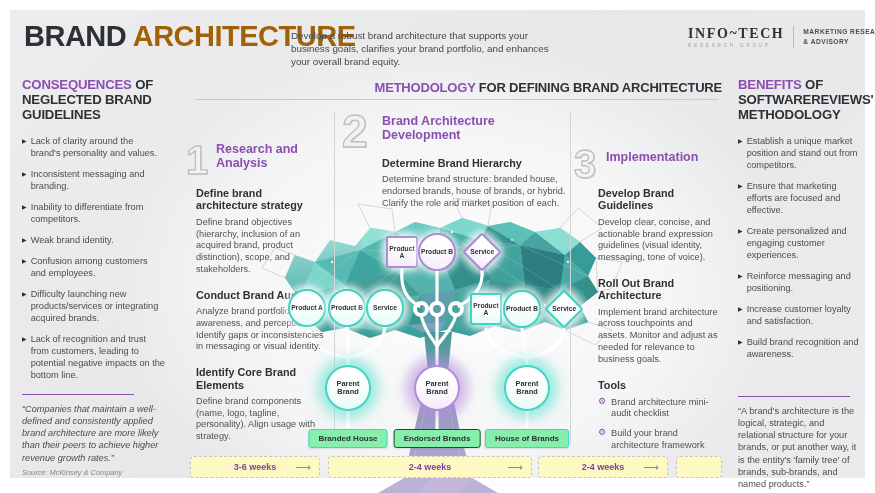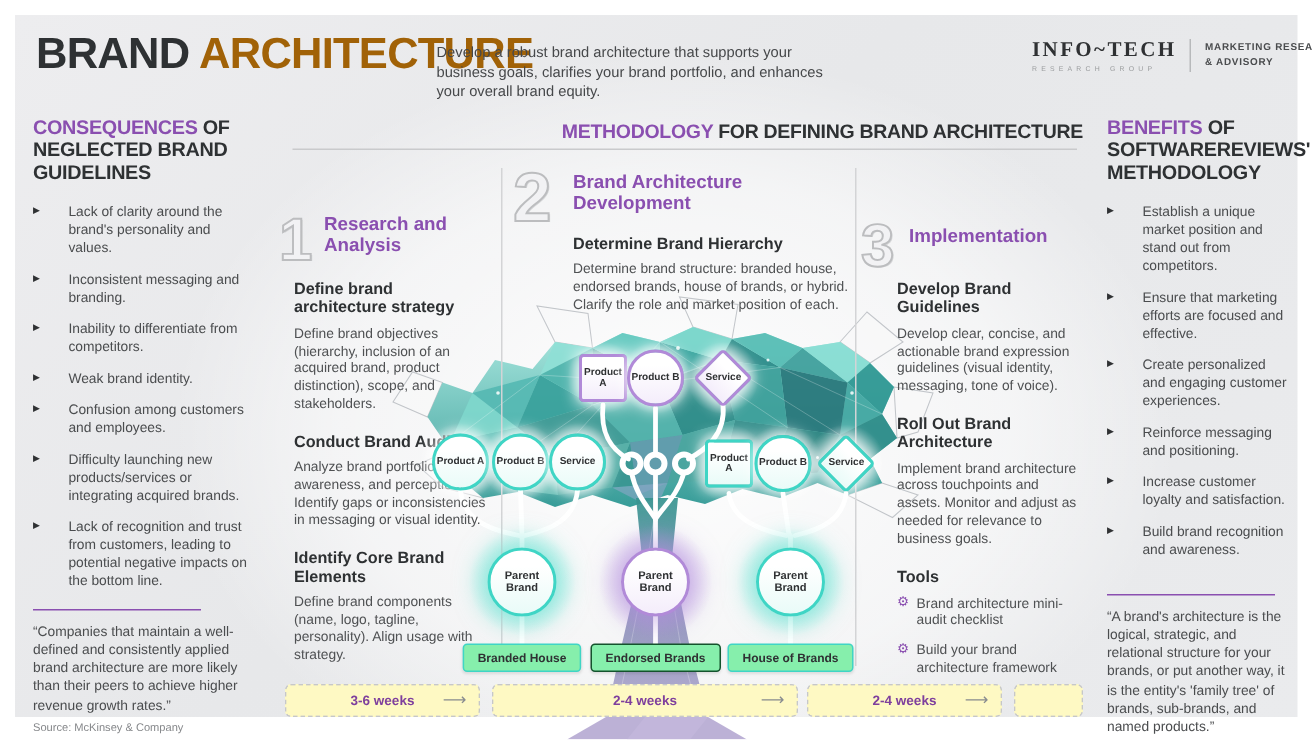--- a/index.html
+++ b/index.html
@@ -18,21 +18,21 @@
   .logo-name{font-family:"Liberation Serif",serif;font-size:14px;letter-spacing:1.6px;color:#2f3133;font-weight:600;white-space:nowrap;}
   .logo-sub{font-size:4.6px;letter-spacing:2.8px;color:#9a9c9e;margin-top:1px;white-space:nowrap;}
   .logo-div{width:1px;height:22px;background:#b7b9bb;}
   .logo-tag{font-size:6.6px;font-weight:bold;letter-spacing:.5px;color:#4a4c4e;line-height:1.5;white-space:nowrap;}
   
   .panel{position:absolute;z-index:5;}
   .panel-h{font-size:13.2px;font-weight:800;line-height:1.12;letter-spacing:-.2px;margin-bottom:14px;}
   .panel-h .accent{color:#8a4fb0;}
   .panel-h .rest{color:#2e3133;}
   .blist{list-style:none;margin:0;padding:0;}
-  .blist li{display:flex;gap:19px;margin-bottom:9px;font-size:9.2px;line-height:1.3;color:#4a4c4e;}
+  .blist li{display:flex;gap:4px;margin-bottom:9px;font-size:9.2px;line-height:1.3;color:#4a4c4e;}
   .tri{font-size:6px;color:#2f3133;margin-top:2px;flex:0 0 auto;}
   .quote-block{position:absolute;z-index:5;}
   .quote-rule{width:112px;height:0;border-top:1.6px solid #8a4fb0;margin-bottom:8px;}
   .quote-text{font-size:9.2px;line-height:1.32;color:#4a4c4e;}
   .quote-src{font-size:7.4px;color:#85878a;margin-top:4px;}
   
   .meth-h{position:absolute;left:185px;top:80px;width:537px;text-align:right;z-index:5;
           font-size:13px;font-weight:800;letter-spacing:-.2px;}
   .meth-h .accent{color:#8a4fb0;}
   .meth-h .rest{color:#2e3133;}
@@ -123,21 +123,21 @@
     <li>
         <span class="tri">▶</span>
         <span>Difficulty launching new products/services or integrating acquired brands.</span>
       </li>
     <li>
         <span class="tri">▶</span>
         <span>Lack of recognition and trust from customers, leading to potential negative impacts on the bottom line.</span>
       </li>
   </ul>
 </div>
-<div class="quote-block" style="left:22px;top:406px;width:143px;">
+<div class="quote-block" style="left:22px;top:394px;width:143px;font-style:italic;">
   <div class="quote-rule"></div>
   <div class="quote-text">“Companies that maintain a well-defined and consistently applied brand architecture are more likely than their peers to achieve higher revenue growth rates.”</div>
   <div class="quote-src">Source: McKinsey &amp; Company</div>
 </div>
 
 <div class="panel" style="left:738px;top:78px;width:122px;">
   <div class="panel-h">
     <span class="accent">BENEFITS</span><span class="rest"> OF SOFTWAREREVIEWS' METHODOLOGY</span>
   </div>
   <ul class="blist">

